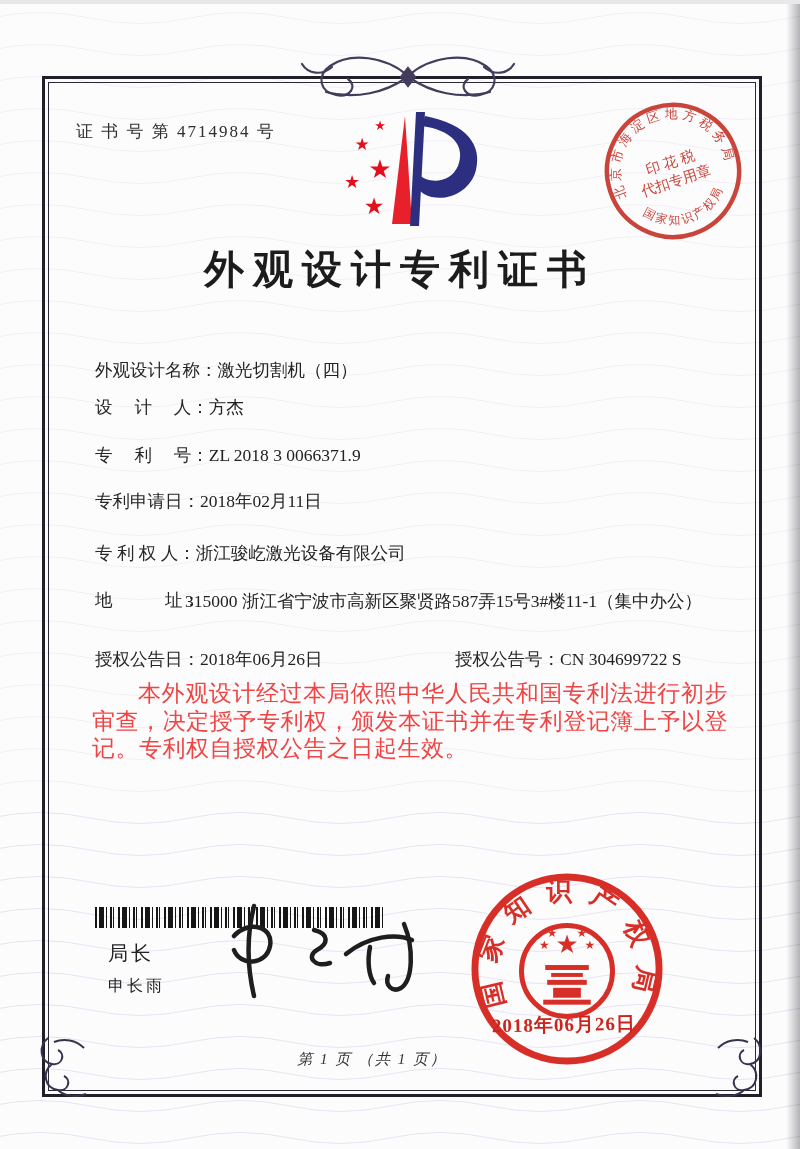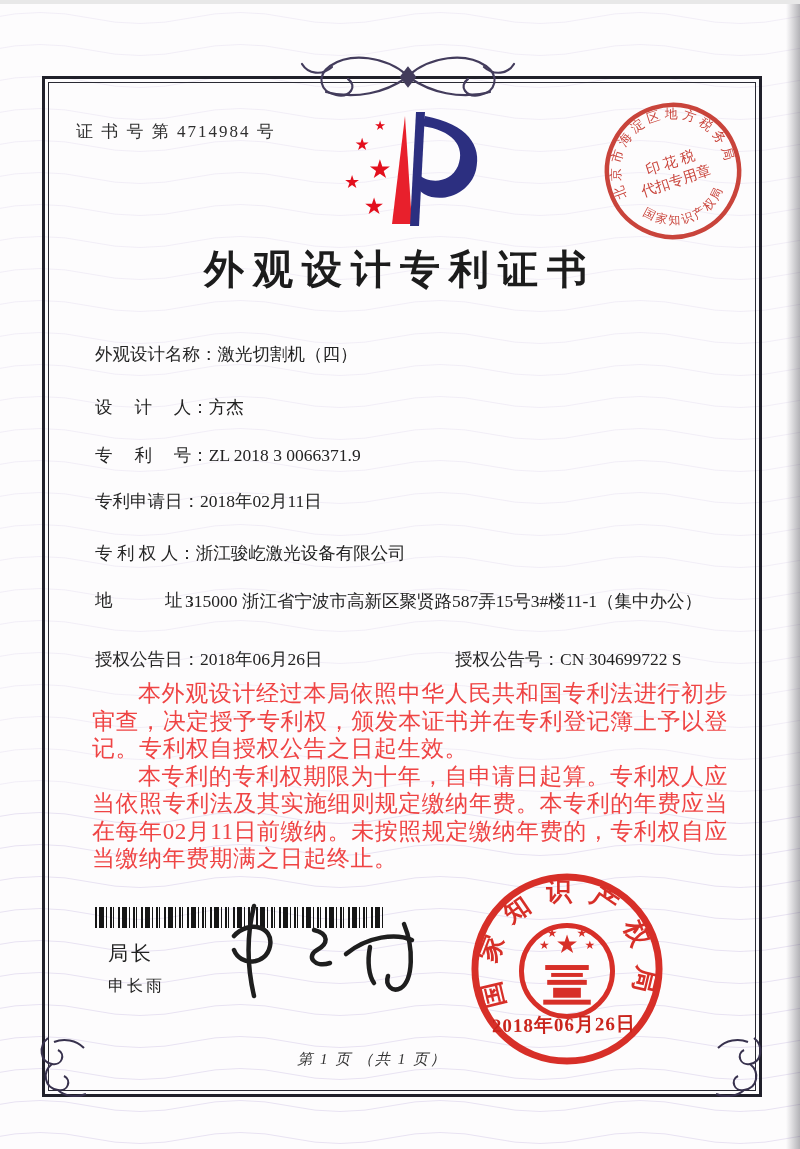--- a/index.html
+++ b/index.html
@@ -165,21 +165,21 @@
       <textPath href="#rs-top" startOffset="50%" text-anchor="middle">北京市海淀区地方税务局</textPath>
     </text>
     <text class="ring" font-size="12" letter-spacing="2">
       <textPath href="#rs-bot" startOffset="50%" text-anchor="middle">国家知识产权局</textPath>
     </text>
     <text x="85" y="81" font-size="14.5" fill="#c5352b" text-anchor="middle">印 花 税</text>
     <text x="85" y="100" font-size="14.5" fill="#c5352b" text-anchor="middle">代扣专用章</text>
   </svg>
 
   <div class="fields">
-    <div class="frow" style="top:0">
+    <div class="frow" style="top:16px">
       <span class="lbl">外观设计名称：</span><span class="val">激光切割机（四）</span>
     </div>
     <div class="frow" style="top:53px">
       <span class="lbl">设　 计　 人：</span><span class="val">方杰</span>
     </div>
     <div class="frow" style="top:101px">
       <span class="lbl">专　 利　 号：</span><span class="val">ZL 2018 3 0066371.9</span>
     </div>
     <div class="frow" style="top:147px">
       <span class="lbl">专利申请日：</span><span class="val">2018年02月11日</span>
@@ -194,21 +194,20 @@
     <div class="frow" style="top:305px; width:640px;">
       <span class="lbl">授权公告日：</span><span class="val">2018年06月26日</span>
       <span class="grant-no-pair">
         <span class="lbl">授权公告号：</span><span class="val">CN 304699722 S</span>
       </span>
     </div>
   </div>
 
   <div class="body-text">
     <p>本外观设计经过本局依照中华人民共和国专利法进行初步审查，决定授予专利权，颁发本证书并在专利登记簿上予以登记。专利权自授权公告之日起生效。</p>
-    <p>本专利的专利权期限为十年，自申请日起算。专利权人应当依照专利法及其实施细则规定缴纳年费。本专利的年费应当在每年02月11日前缴纳。未按照规定缴纳年费的，专利权自应当缴纳年费期满之日起终止。</p>
   </div>
 
   <div class="barcode"></div>
 
   <div class="official-title">局长</div>
   <div class="official-name">申长雨</div>
 
   <svg class="signature" width="205" height="112" viewBox="0 0 205 112">
     <g fill="none" stroke="#1e1e1e" stroke-width="4.5" stroke-linecap="round">
       <path d="M36 6 C30 30 28 62 36 96"></path>

